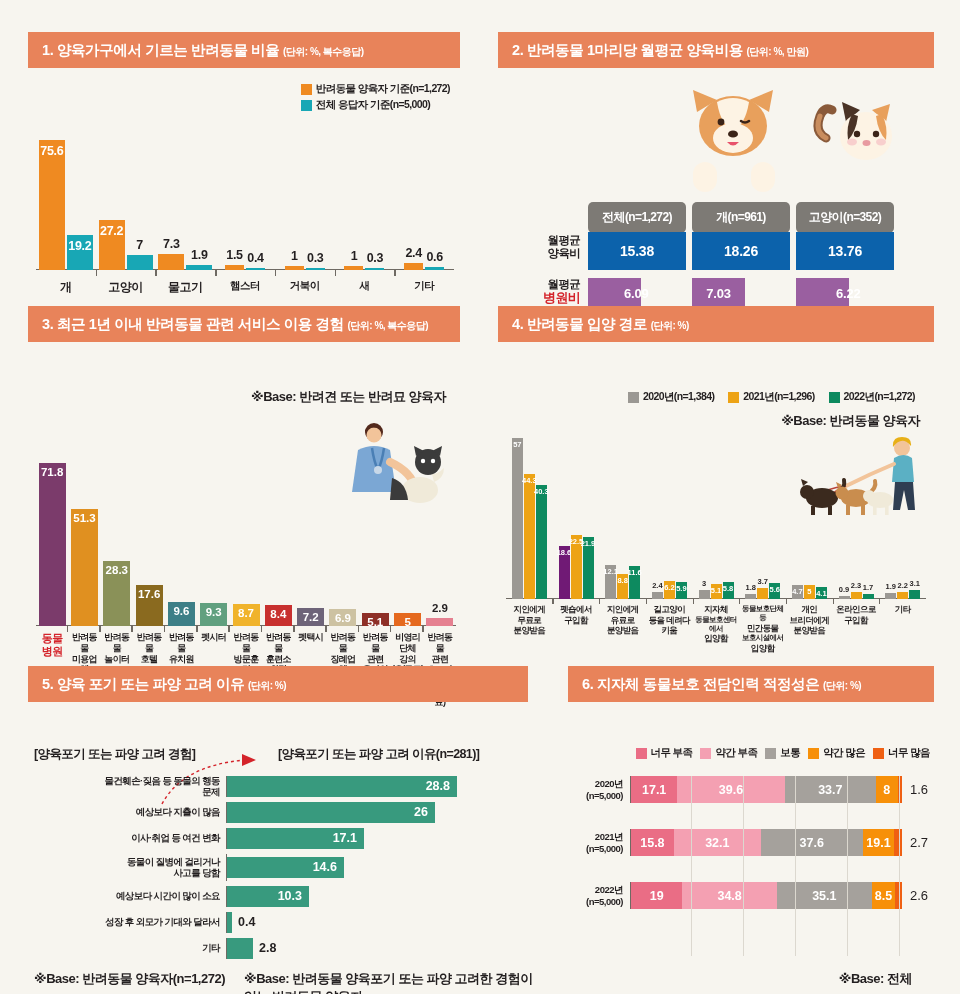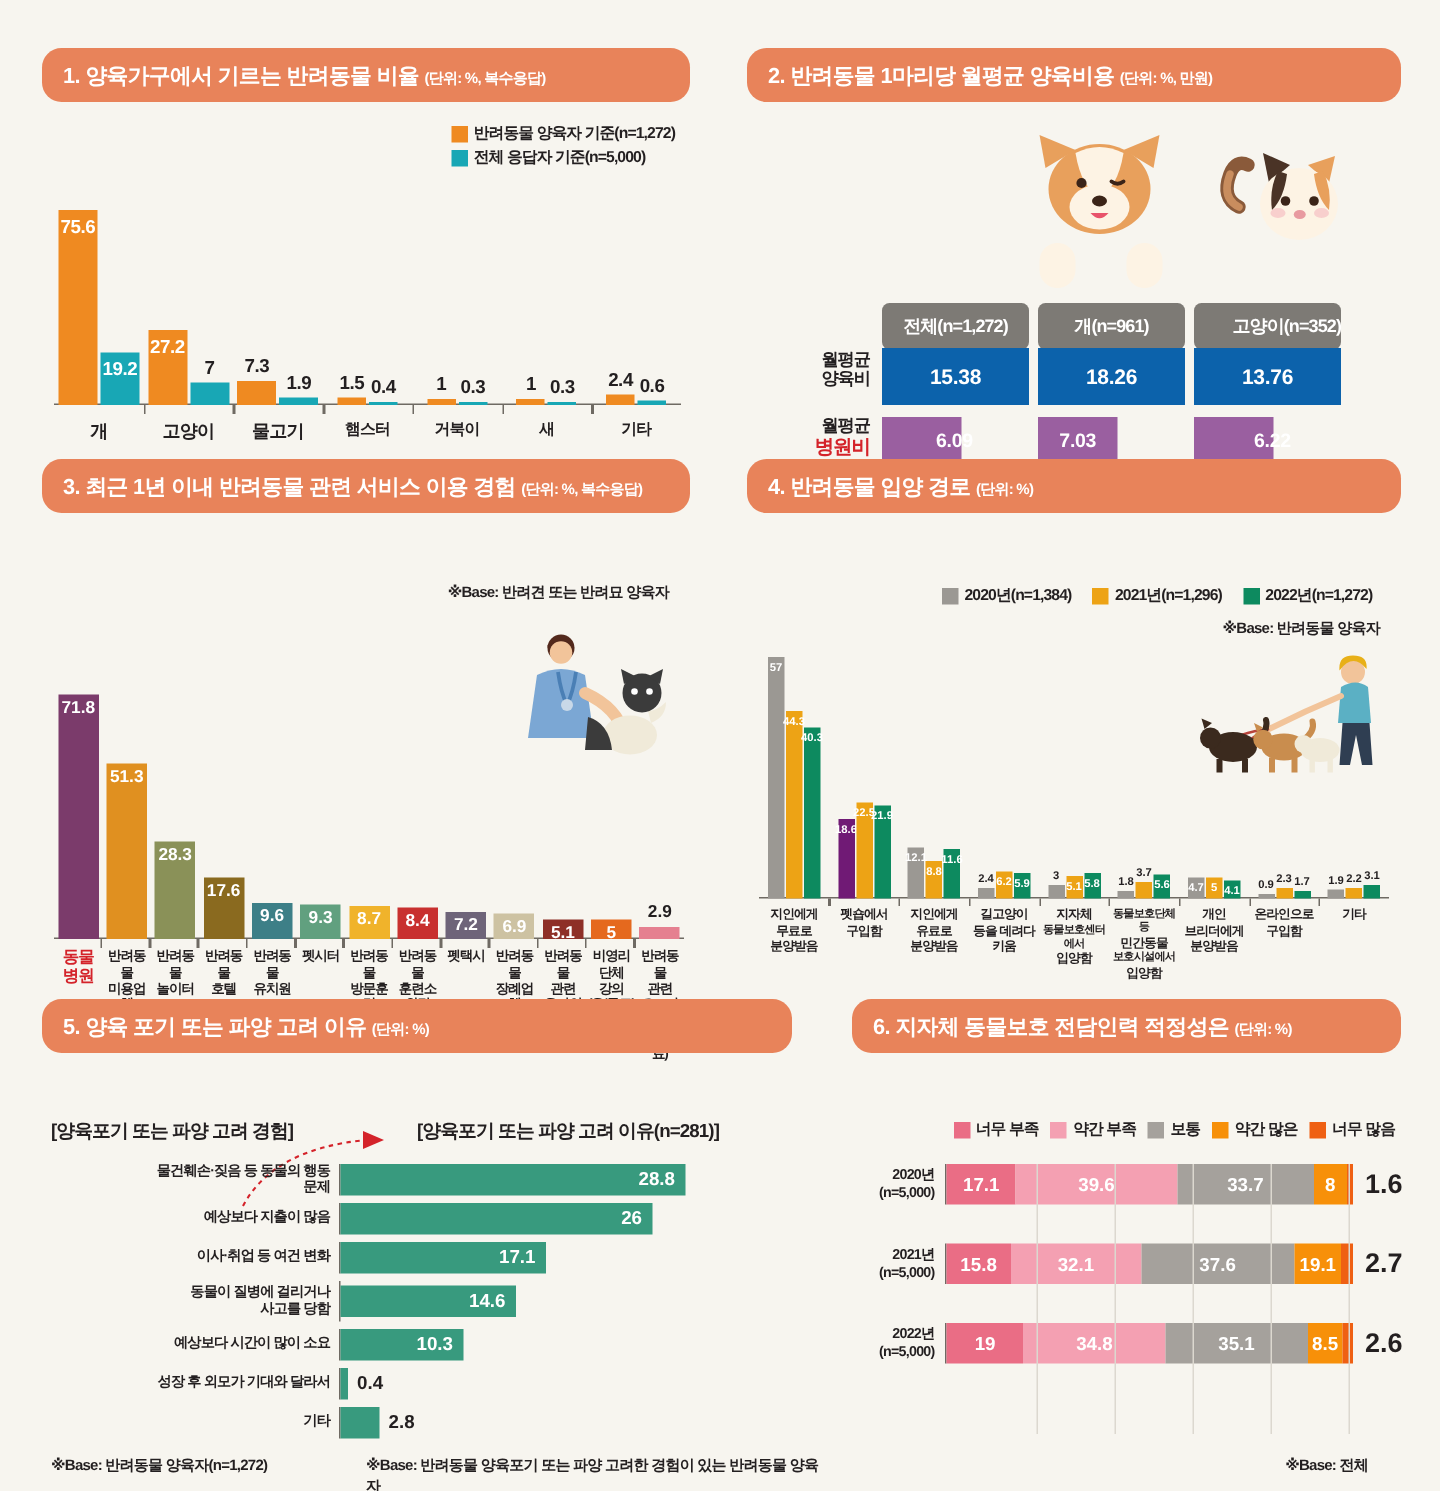--- a/index.html
+++ b/index.html
@@ -11,21 +11,20 @@
     overflow: hidden;
     position: relative;
   }
   .panel { position: absolute; }
   .hdr {
     background: #e8835a; color: #fff;
     font-size: 14.5px; font-weight: bold;
     padding: 9px 14px 8px 14px;
     letter-spacing: -0.4px;
     white-space: nowrap;
-    border-radius: 13px;
   }
   .hdr .unit { font-size: 10px; font-weight: bold; letter-spacing: -0.5px; }
   .body { position: relative; }
 
   
   .legend { display: flex; gap: 14px; align-items: center; }
   .legend.vert { display: block; }
   .lg { display: flex; align-items: center; gap: 4px; font-size: 10.5px; font-weight: bold; letter-spacing: -0.6px; white-space: nowrap; }
   .lg .sw { width: 11px; height: 11px; display: inline-block; flex: 0 0 auto; }
 
@@ -96,24 +95,24 @@
   .h5bar { height: 21px; background: #389a7e; position: relative; }
   .h5bar .v { position: absolute; right: 7px; top: 3px; font-size: 12.5px; font-weight: bold; color: #fff; }
   .h5bar .v.outside { right: auto; left: calc(100% + 6px); color: #231f20; }
 
   
   .c6 { position: relative; }
   .c6row { display: flex; align-items: center; margin-bottom: 26px; }
   .c6lab { width: 62px; text-align: right; padding-right: 7px; font-size: 9.5px; font-weight: bold; line-height: 1.2; letter-spacing: -0.5px; }
   .c6track { flex: 1 1 auto; display: flex; height: 27px; border-left: 1.5px solid #6f6a63; }
   .c6seg { display: flex; align-items: center; justify-content: center; font-size: 12.5px; font-weight: bold; color: #fff; }
-  .c6end { width: 32px; padding-left: 8px; font-size: 18px; font-weight: bold; }
+  .c6end { width: 32px; padding-left: 8px; font-size: 13px; font-weight: normal; }
   .c6grid { position: absolute; top: 0; bottom: 0; width: 1px; background: #dcd8cf; }
 
-  .base { font-size: 10px; font-weight: bold; letter-spacing: -0.5px; }
+  .base { font-size: 13px; font-weight: bold; letter-spacing: -0.5px; }
 
   
   .ill { position: absolute; }
 </style>
 </head>
 <body>
 
 <div class="panel" style="left:28px; top:32px; width:432px;">
   <div class="hdr">
     <span>1. 양육가구에서 기르는 반려동물 비율</span>
@@ -237,21 +236,21 @@
       <path d="M70 16 Q76 28 74 42 Q66 34 64 18 Z" fill="#e8a05c"></path>
       <circle cx="45" cy="36" r="3.2" fill="#3b2418"></circle>
       <circle cx="64" cy="36" r="3.2" fill="#3b2418"></circle>
       <ellipse cx="54.5" cy="45" rx="4" ry="3" fill="#e89aa0"></ellipse>
       <ellipse cx="40" cy="44" rx="5" ry="3.4" fill="#f6c3c6" opacity=".75"></ellipse>
       <ellipse cx="69" cy="44" rx="5" ry="3.4" fill="#f6c3c6" opacity=".75"></ellipse>
     </svg>
 
     <div class="c2-col c2-head" style="left:90px; top:134px; width:98px;"><span>전체(n=1,272)</span></div>
     <div class="c2-col c2-head" style="left:194px; top:134px; width:98px;"><span>개(n=961)</span></div>
-    <div class="c2-col c2-head" style="left:298px; top:134px; width:98px;text-align:right;"><span>고양이(n=352)</span></div>
+    <div class="c2-col c2-head" style="left:298px; top:134px; width:98px;"><span>고양이(n=352)</span></div>
 
     <div class="c2-rowlab" style="left:20px; top:166px; width:62px;">
       <div>월평균</div>
       <div>양육비</div>
     </div>
     <div class="c2-col c2-cost" style="left:90px; top:164px; width:98px;"><span>15.38</span></div>
     <div class="c2-col c2-cost" style="left:194px; top:164px; width:98px;"><span>18.26</span></div>
     <div class="c2-col c2-cost" style="left:298px; top:164px; width:98px;"><span>13.76</span></div>
 
     <div class="c2-rowlab" style="left:20px; top:210px; width:62px;">

